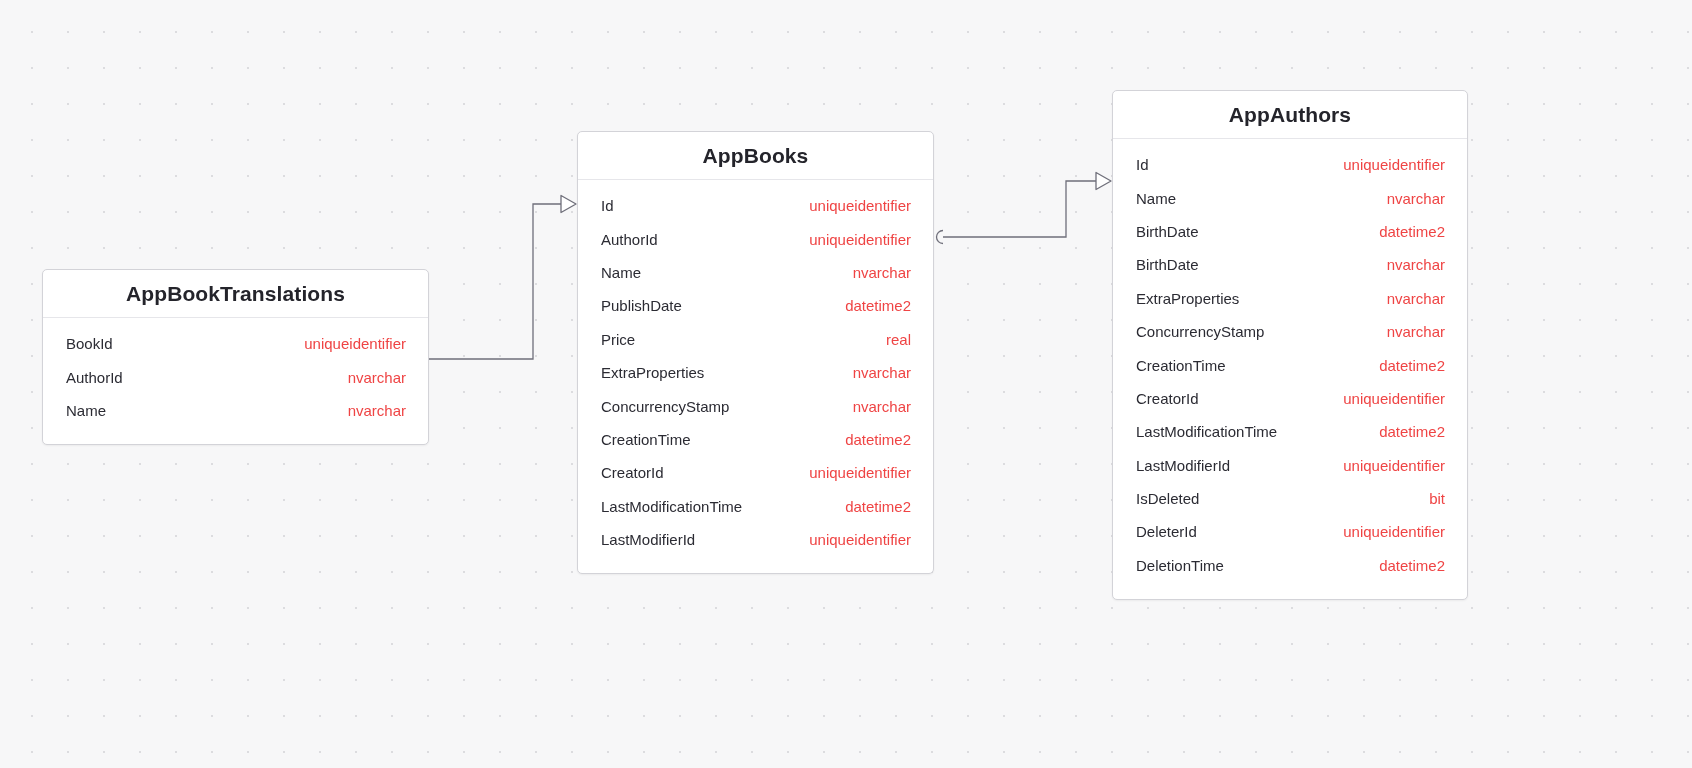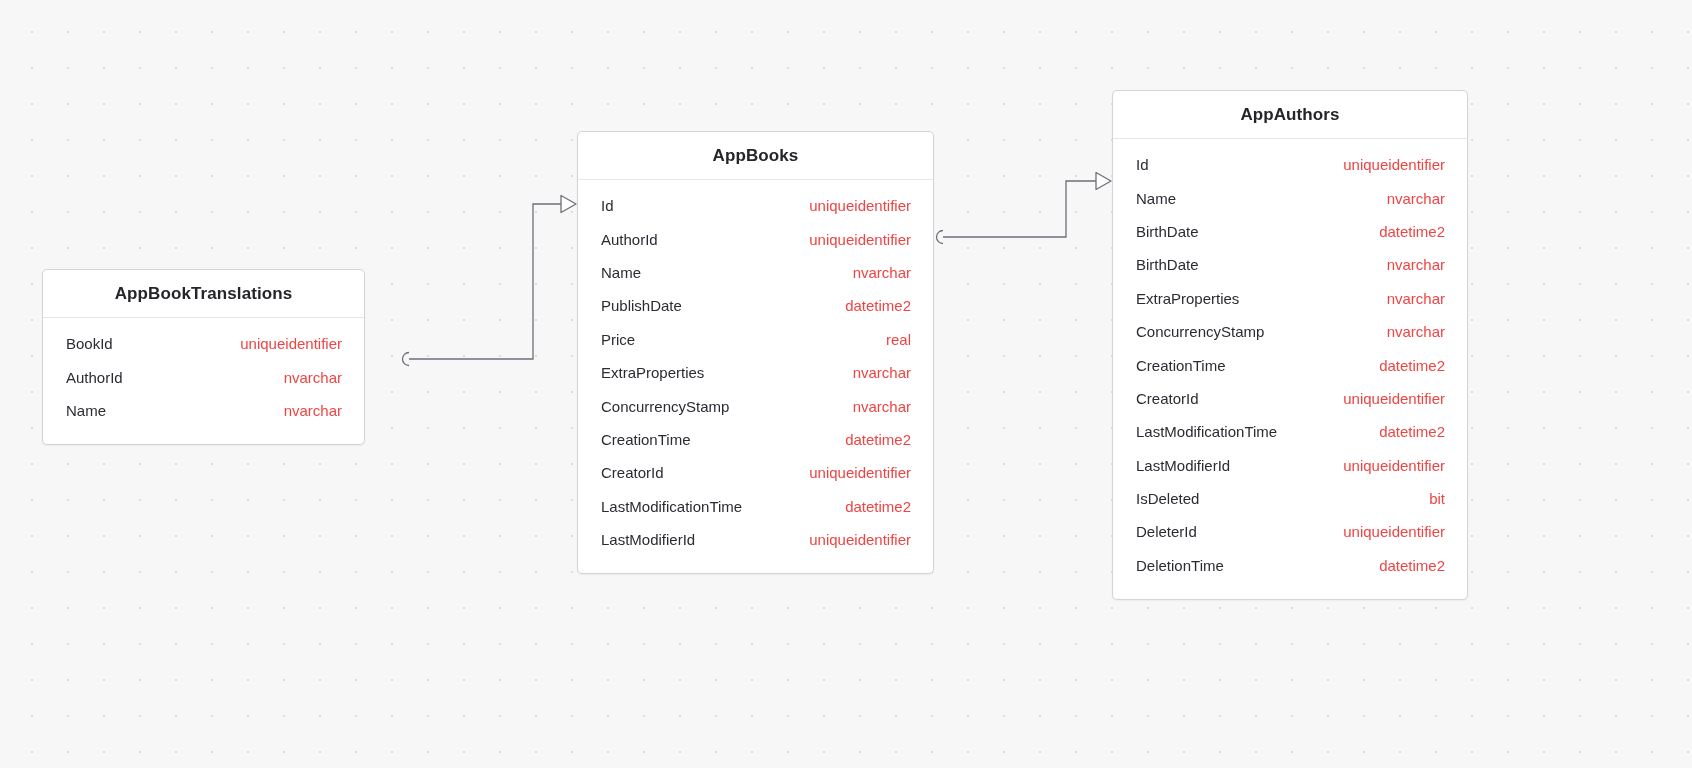--- a/index.html
+++ b/index.html
@@ -23,33 +23,33 @@
     box-sizing:border-box;
     box-shadow:0 1px 2px rgba(16,17,25,.05);
   }
   .entity-header{
     height:48px;
     display:flex;align-items:center;justify-content:center;
     border-bottom:1px solid #e6e6ea;
     box-sizing:border-box;
   }
   .entity-title{
-    font-size:17px;font-weight:bold;color:#24242b;letter-spacing:.1px;
+    font-size:21px;font-weight:bold;color:#24242b;letter-spacing:.1px;
   }
   .entity-body{padding:9px 0 17px 0;}
   .field{
     display:flex;align-items:center;justify-content:space-between;
     height:33.4px;
     padding:0 22px 0 23px;
     box-sizing:border-box;
   }
   .field-name{font-size:15px;color:#2b2b33;white-space:nowrap;}
   .field-type{font-size:15px;color:#ef4444;white-space:nowrap;padding-left:18px;}
 
-  #ent-0{left:42px;  top:269px; width:323px;}
+  #ent-0{left:42px;  top:269px; width:387px;}
   #ent-1{left:577px; top:131px; width:357px;}
   #ent-2{left:1112px;top:90px;  width:356px;}
 </style>
 </head>
 <body>
 
 <div id="canvas">
 
   <svg class="links" viewBox="0 0 1692 768">
 

